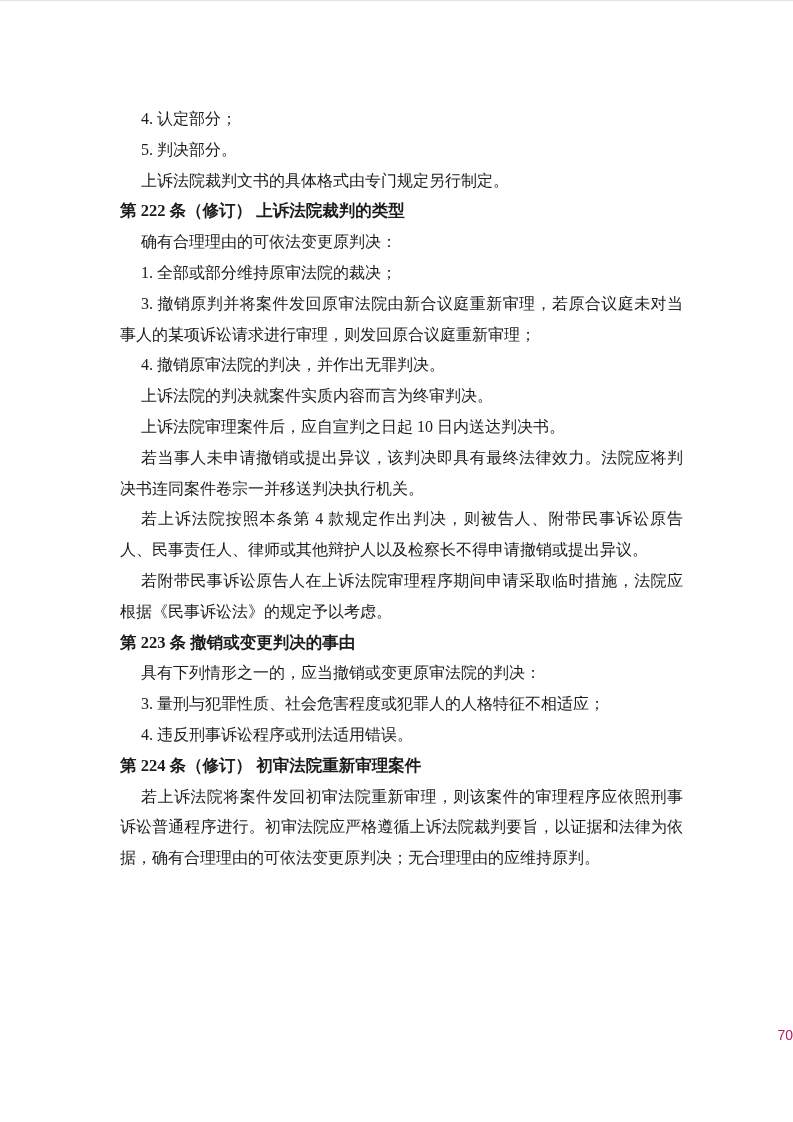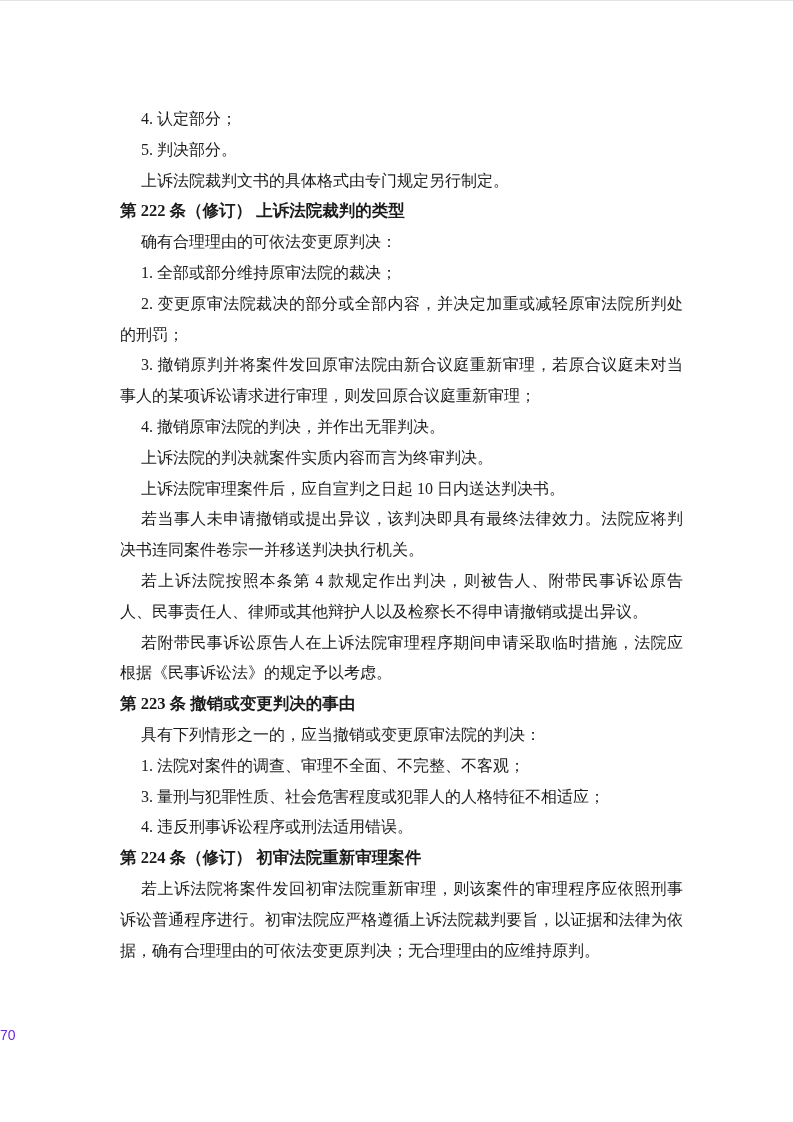--- a/index.html
+++ b/index.html
@@ -36,48 +36,46 @@
     font-weight: bold;
     text-indent: 0;
     font-size: 16.5px;
     line-height: 30.8px;
   }
   .footer {
     position: absolute;
     left: 0;
     top: 1026px;
     width: 793px;
-    text-align: left;
+    text-align: right;
     font-family: "Liberation Sans", "DejaVu Sans", sans-serif;
     font-size: 14px;
-    color: #6d28d9;
+    color: #be185d;
   }
 </style>
 </head>
 <body>
 
 <div class="page">
   <div class="content">
     <p class="para">4. 认定部分；</p>
     <p class="para">5. 判决部分。</p>
     <p class="para">上诉法院裁判文书的具体格式由专门规定另行制定。</p>
     <h2 class="heading">第 222 条（修订） 上诉法院裁判的类型</h2>
     <p class="para">确有合理理由的可依法变更原判决：</p>
     <p class="para">1. 全部或部分维持原审法院的裁决；</p>
-    <p class="para">2. 变更原审法院裁决的部分或全部内容，并决定加重或减轻原审法院所判处的刑罚；</p>
     <p class="para">3. 撤销原判并将案件发回原审法院由新合议庭重新审理，若原合议庭未对当事人的某项诉讼请求进行审理，则发回原合议庭重新审理；</p>
     <p class="para">4. 撤销原审法院的判决，并作出无罪判决。</p>
     <p class="para">上诉法院的判决就案件实质内容而言为终审判决。</p>
     <p class="para">上诉法院审理案件后，应自宣判之日起 10 日内送达判决书。</p>
     <p class="para">若当事人未申请撤销或提出异议，该判决即具有最终法律效力。法院应将判决书连同案件卷宗一并移送判决执行机关。</p>
     <p class="para">若上诉法院按照本条第 4 款规定作出判决，则被告人、附带民事诉讼原告人、民事责任人、律师或其他辩护人以及检察长不得申请撤销或提出异议。</p>
     <p class="para">若附带民事诉讼原告人在上诉法院审理程序期间申请采取临时措施，法院应根据《民事诉讼法》的规定予以考虑。</p>
     <h2 class="heading">第 223 条 撤销或变更判决的事由</h2>
     <p class="para">具有下列情形之一的，应当撤销或变更原审法院的判决：</p>
-    <p class="para">1. 法院对案件的调查、审理不全面、不完整、不客观；</p>
     <p class="para">3. 量刑与犯罪性质、社会危害程度或犯罪人的人格特征不相适应；</p>
     <p class="para">4. 违反刑事诉讼程序或刑法适用错误。</p>
     <h2 class="heading">第 224 条（修订） 初审法院重新审理案件</h2>
     <p class="para">若上诉法院将案件发回初审法院重新审理，则该案件的审理程序应依照刑事诉讼普通程序进行。初审法院应严格遵循上诉法院裁判要旨，以证据和法律为依据，确有合理理由的可依法变更原判决；无合理理由的应维持原判。</p>
   </div>
   <div class="footer">
     <span>70</span>
   </div>
 </div>
 

